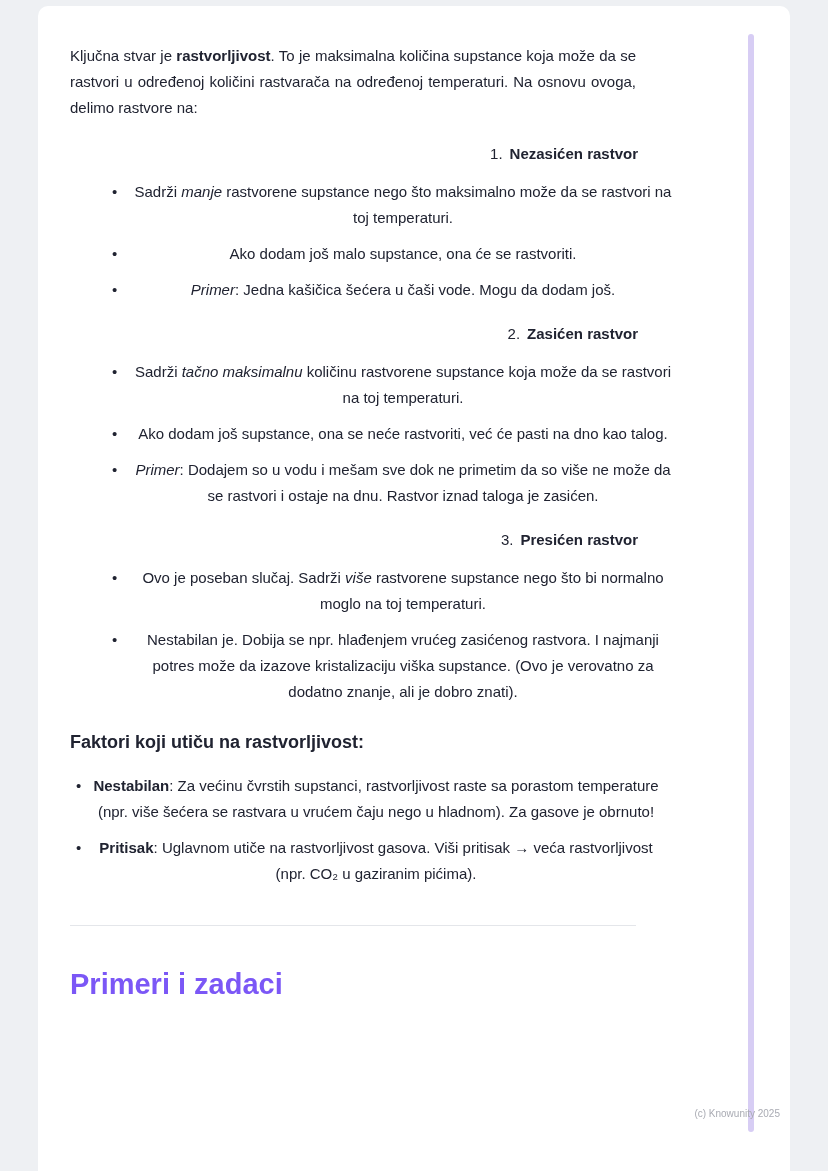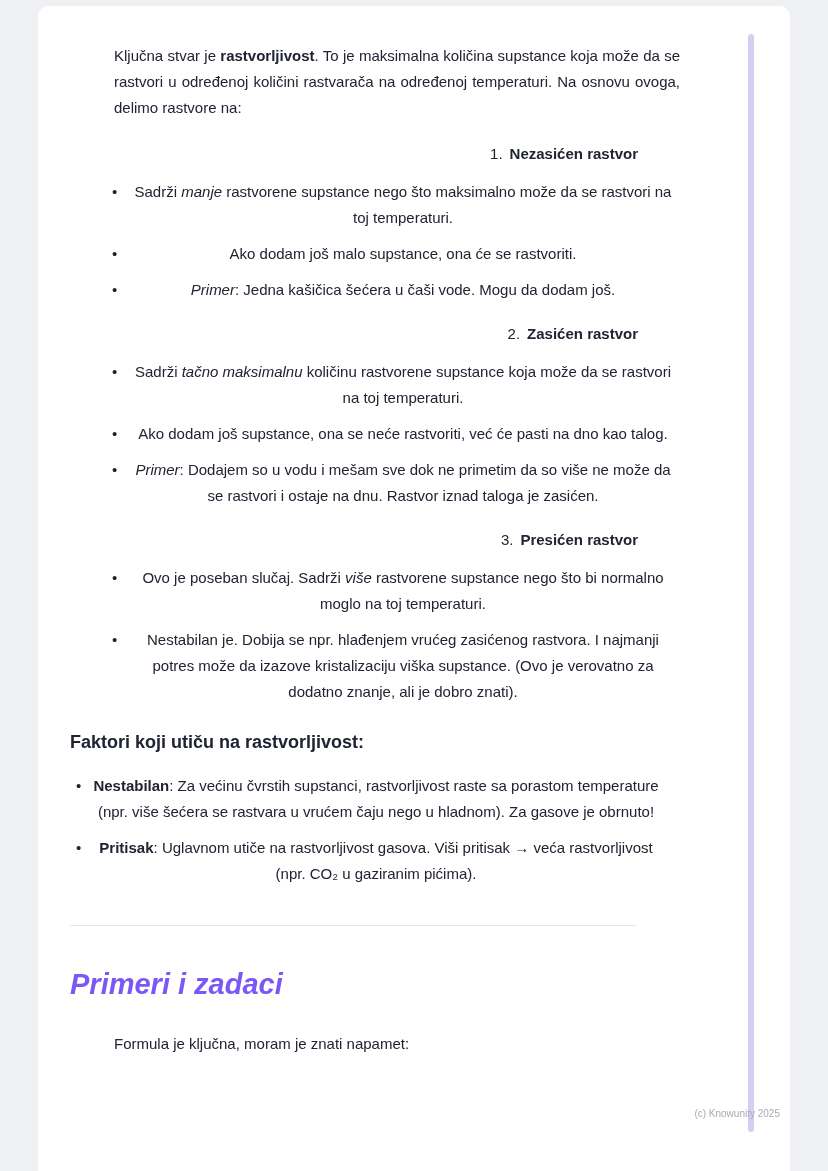--- a/index.html
+++ b/index.html
@@ -20,21 +20,20 @@
   }
   .content {
     padding: 37px 0 0 32px;
     width: 600px;
   }
   .para {
     width: 566px;
     font-size: 15px;
     line-height: 26px;
     margin-bottom: 20px;
-    margin-left: 44px;
   }
   .justify { text-align: justify; }
   strong { font-weight: bold; }
   em { font-style: italic; }
 
   .num-item { margin-bottom: 2px; }
   .num-title {
     font-size: 15px;
     line-height: 26px;
     margin: 18px 0 12px 8px;
@@ -72,21 +71,20 @@
     border: none;
     border-top: 1px solid #e4e6ea;
     width: 566px;
     margin: 38px 0 0;
   }
   .section-heading {
     font-size: 29px;
     font-weight: bold;
     color: #7b57f6;
     margin: 42px 0 30px;
-    font-style: italic;
   }
   .watermark {
     position: absolute;
     right: 48px;
     bottom: 52px;
     font-size: 10px;
     color: #a9abb3;
   }
   .scrollbar {
     position: absolute;
@@ -160,19 +158,18 @@
         <span class="dot">•</span>
         <p class="btext"><strong>Pritisak</strong><span>: Uglavnom utiče na rastvorljivost gasova. Viši pritisak → veća rastvorljivost (npr. CO₂ u gaziranim pićima).</span></p>
       </div>
     </div>
 
     <hr class="divider">
 
     <h1 class="section-heading">Primeri i zadaci</h1>
 
 
-    <p class="para">Formula je ključna, moram je znati napamet:</p>
 
   </div>
 </div>
 
 <div class="scrollbar"></div>
 <span class="watermark">(c) Knowunity 2025</span>
 
 </body></html>

